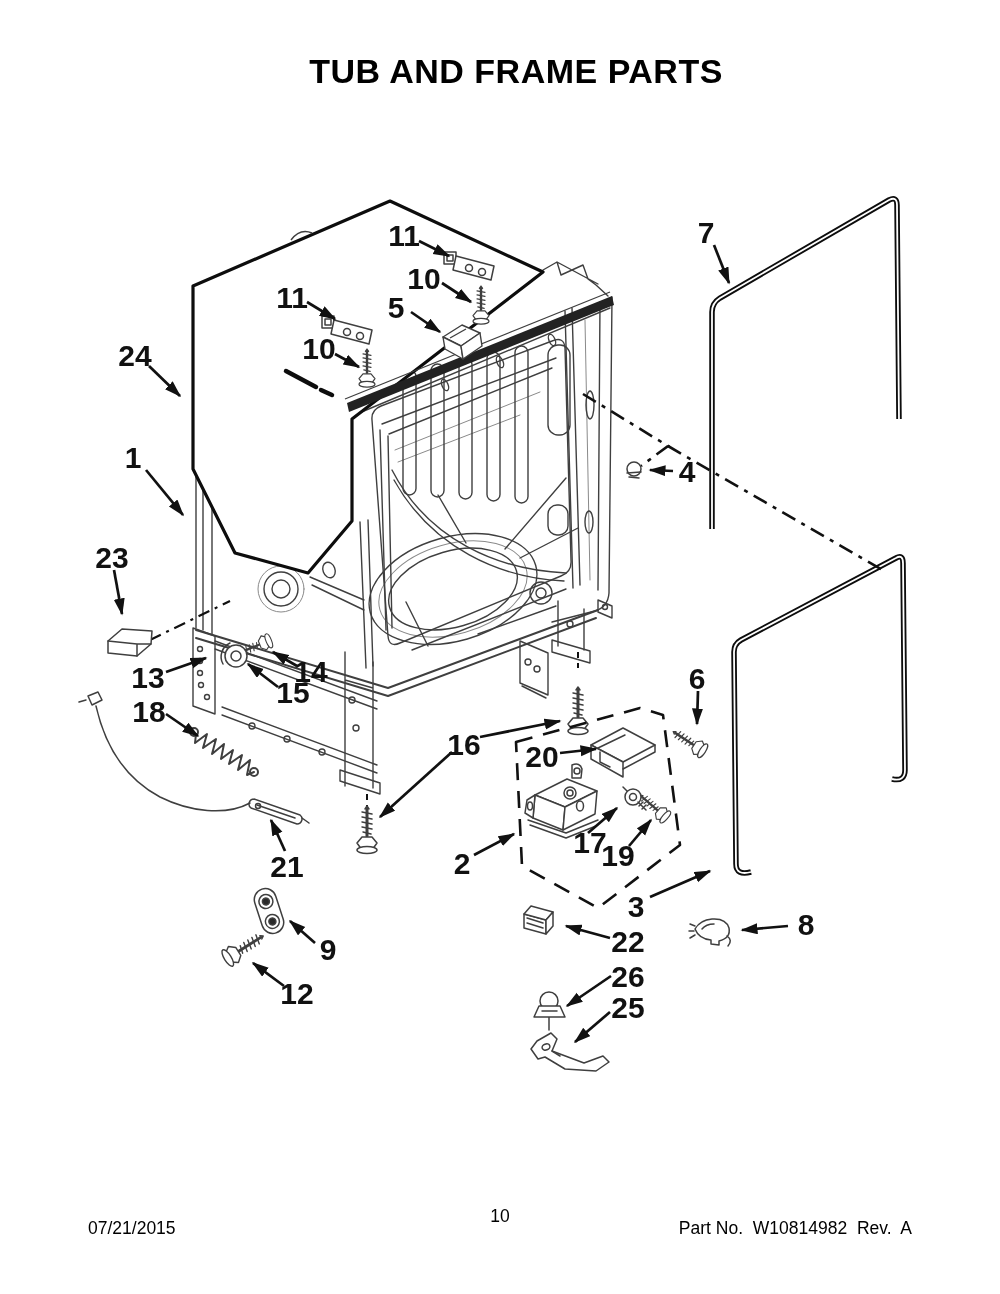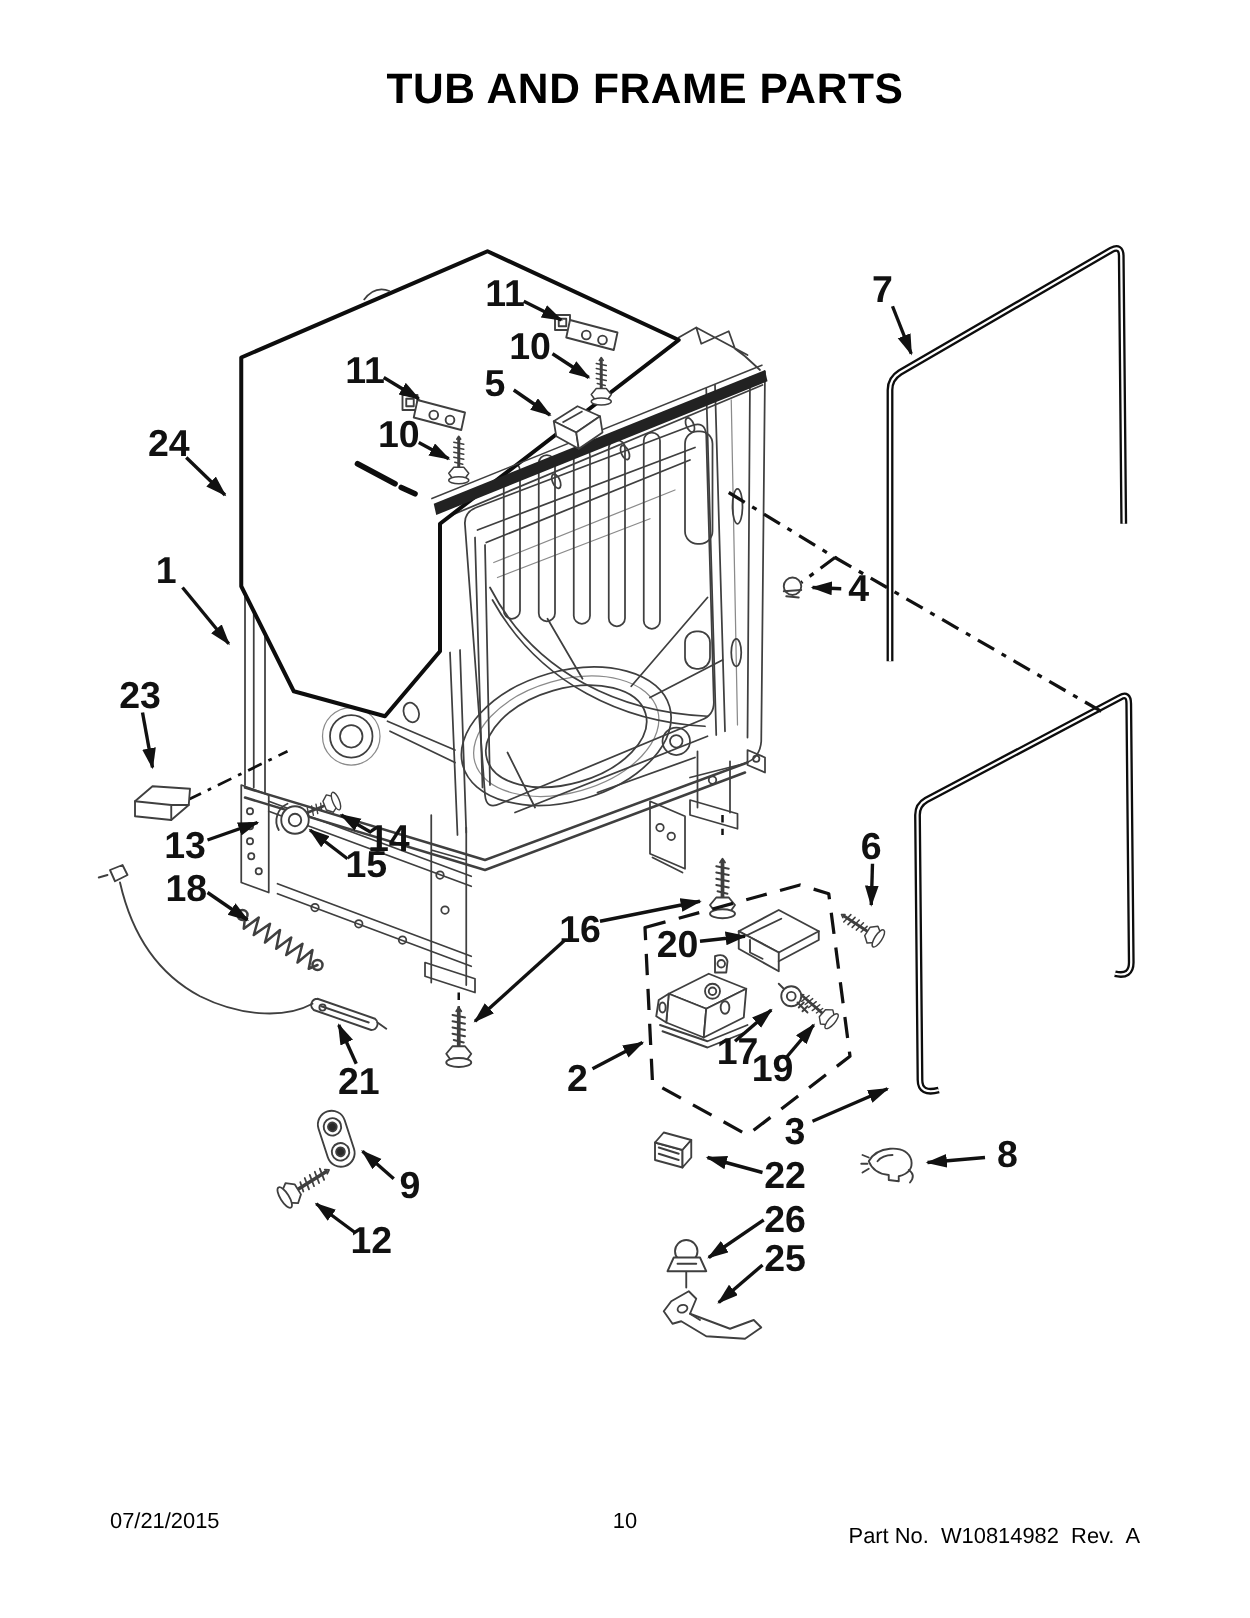--- a/index.html
+++ b/index.html
@@ -3,21 +3,21 @@
 <meta charset="utf-8">
 <style>
   html,body{margin:0;padding:0;background:#ffffff;}
   .page{position:relative;width:1000px;height:1294px;background:#fff;overflow:hidden;
         font-family:"Liberation Sans",sans-serif;color:#000;}
   .page-title{position:absolute;top:36px;left:0;width:100%;margin:16px;text-align:center;
         font-size:34px;font-weight:bold;letter-spacing:.5px;}
   .diagram-wrap{position:absolute;top:0;left:0;width:1000px;height:1294px;}
   svg{display:block;}
   .footer{position:absolute;top:1206px;left:0;width:100%;font-size:17.5px;}
-  .footer .f-date{position:absolute;left:88px;top:0;white-space:pre;}
+  .footer .f-date{position:absolute;left:88px;top:12px;white-space:pre;}
   .footer .f-page{position:absolute;left:0;top:0;width:100%;text-align:center;white-space:pre;}
   .footer .f-part{position:absolute;right:88px;top:12px;white-space:pre;}
   .callout-text{font-family:"Liberation Sans",sans-serif;font-weight:bold;font-size:30px;fill:#111;}
 </style>
 </head>
 <body>
 
 <div class="page">
 
   <h1 class="page-title">TUB AND FRAME PARTS</h1>

